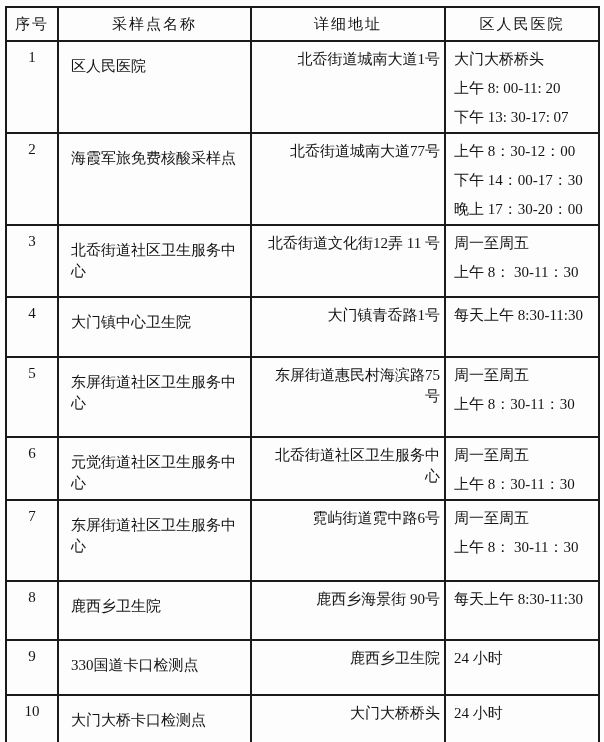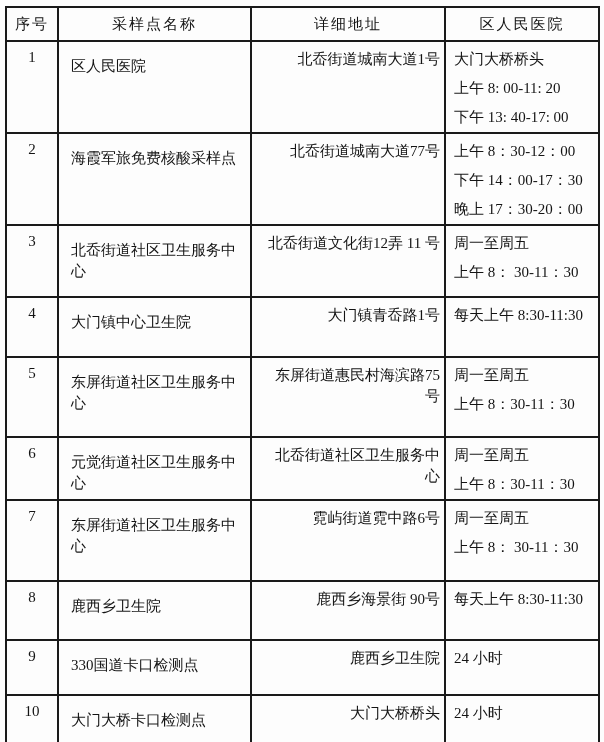--- a/index.html
+++ b/index.html
@@ -84,21 +84,21 @@
       <th class="hdr">区人民医院</th>
     </tr>
 
     <tr style="height:91px">
       <td class="no-cell">1</td>
       <td class="name-cell">区人民医院</td>
       <td class="addr-cell">北岙街道城南大道1号</td>
       <td class="hours-cell">
         <div class="hour-line">大门大桥桥头</div>
         <div class="hour-line">上午 8: 00-11: 20</div>
-        <div class="hour-line">下午 13: 40-17: 00</div>
+        <div class="hour-line">下午 13: 30-17: 07</div>
       </td>
     </tr>
 
     <tr style="height:82px">
       <td class="no-cell">2</td>
       <td class="name-cell">海霞军旅免费核酸采样点</td>
       <td class="addr-cell">北岙街道城南大道77号</td>
       <td class="hours-cell">
         <div class="hour-line">上午 8：30-12：00</div>
         <div class="hour-line">下午 14：00-17：30</div>

